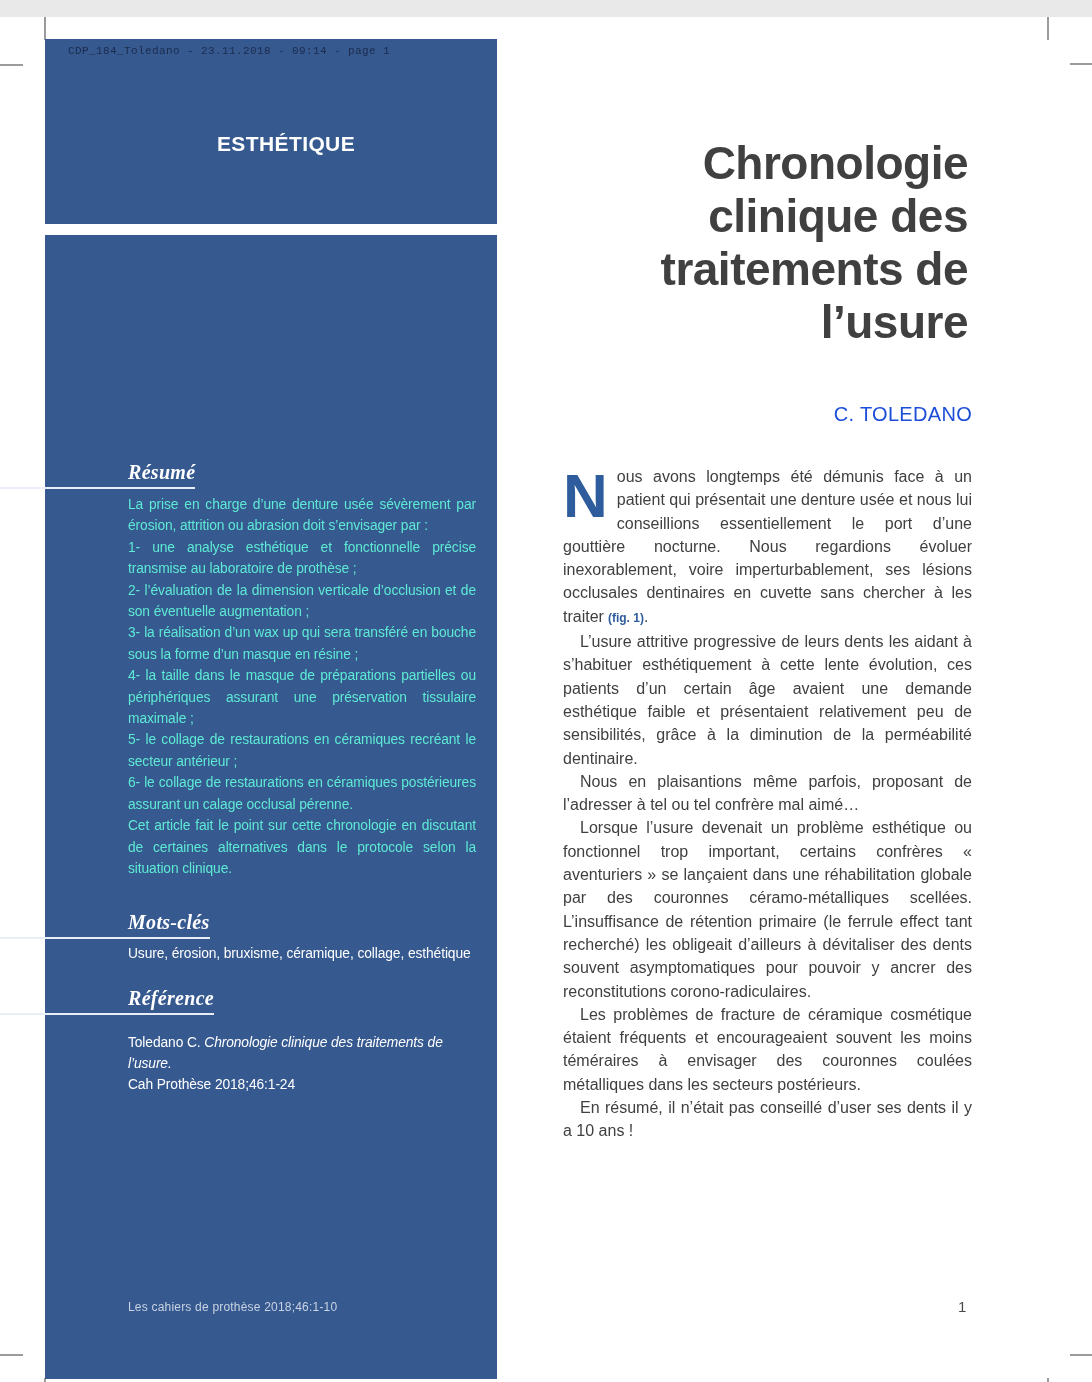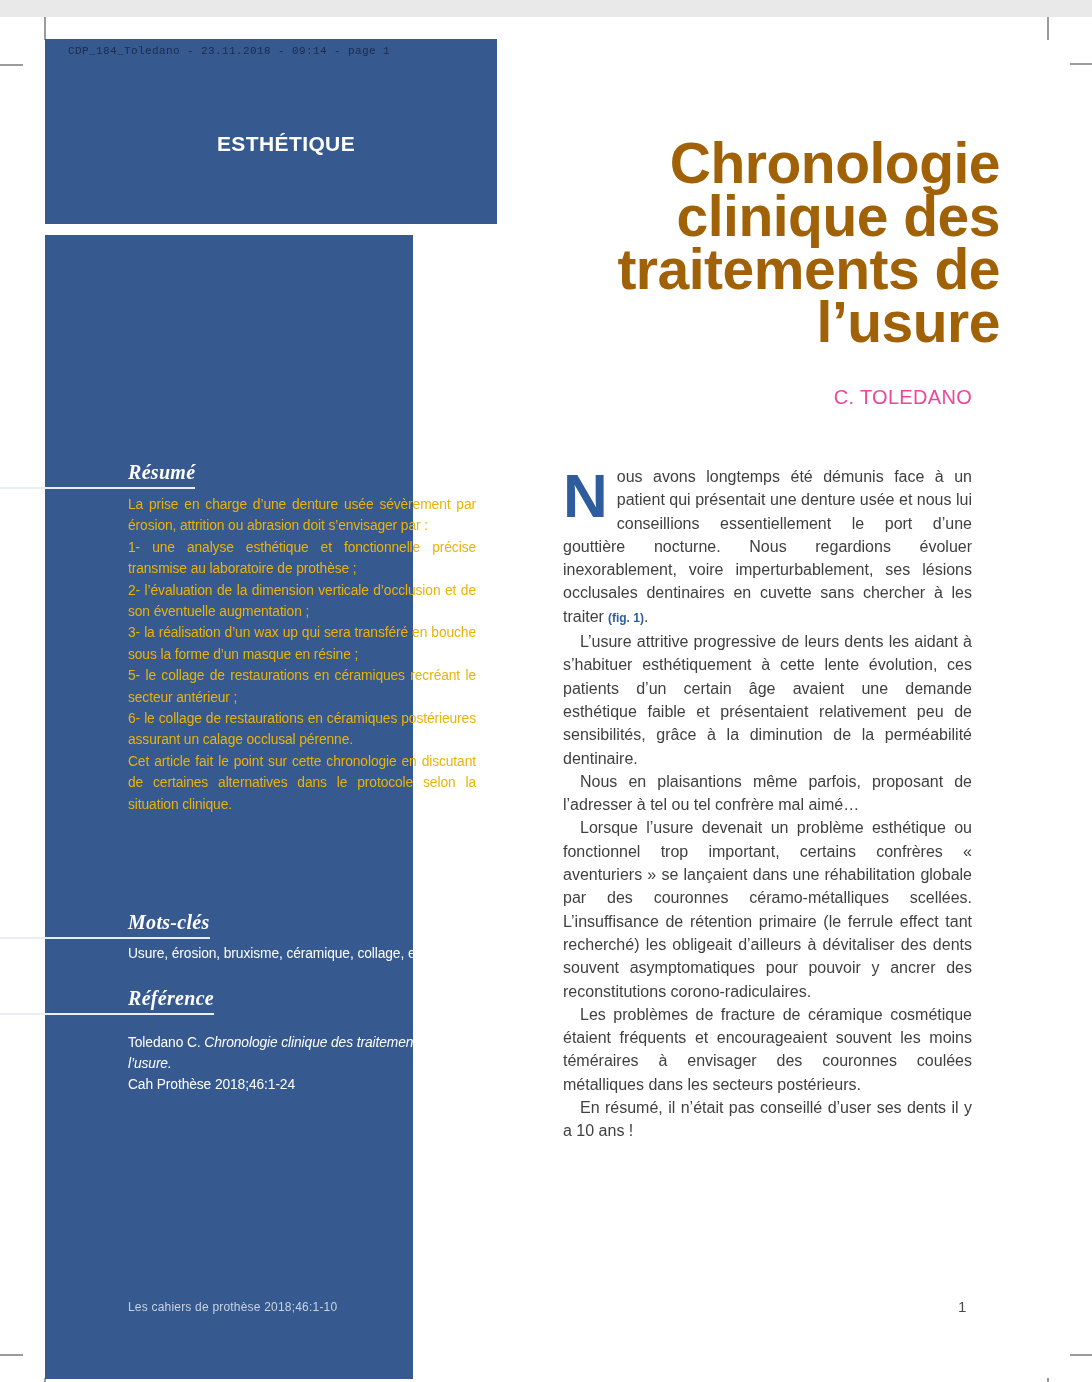--- a/index.html
+++ b/index.html
@@ -5,61 +5,61 @@
   html,body{margin:0;padding:0;background:#e9e9e9;}
   .page{
     position:relative;width:1092px;height:1382px;background:#ffffff;
     margin:17px auto;overflow:hidden;
     font-family:"Liberation Sans",sans-serif;
   }
   
   .crop{position:absolute;background:#9b9b9b;}
   
   .panel-top{position:absolute;left:45px;top:22px;width:452px;height:185px;background:#36598f;}
-  .panel-main{position:absolute;left:45px;top:218px;width:368px;height:1144px;background:#36598f;}
+  .panel-main{position:absolute;left:45px;top:218px;width:452px;height:1144px;background:#36598f;}
   .print-header{
     position:absolute;left:23px;top:6px;
     font-family:"Liberation Mono","DejaVu Sans Mono",monospace;
     font-size:11px;letter-spacing:0.4px;color:#1c2c4e;
   }
   .category{
     position:absolute;left:0;top:93px;width:100%;text-align:center;
     font-size:21px;font-weight:bold;color:#ffffff;letter-spacing:0.4px;padding-left:15px;
   }
   
   .sb-heading{position:absolute;left:-45px;white-space:nowrap;}
   .sb-heading .hd{
     display:inline-block;padding-left:128px;padding-bottom:3px;
     border-bottom:2px solid #e9eef6;
     font-family:"Liberation Serif",serif;font-style:italic;font-weight:bold;
     font-size:20px;color:#ffffff;letter-spacing:0.3px;
   }
   .sb-body{
     position:absolute;left:83px;width:348px;
-    font-size:13.8px;line-height:21.4px;color:#eab308;
+    font-size:13.8px;line-height:21.4px;color:#5eead4;
     text-align:justify;letter-spacing:-0.1px;
   }
   .sb-body p{margin:0;}
   .sb-single{
     position:absolute;left:83px;width:360px;
     font-size:13.8px;line-height:21px;color:#ffffff;letter-spacing:-0.1px;
   }
   .ref-line2{display:block;}
   .sb-footer{
     position:absolute;left:83px;font-size:12px;color:#c9d3e3;letter-spacing:0.2px;
   }
   
   .title{
-    position:absolute;left:588px;top:120px;width:412px;text-align:right;
-    font-size:57px;line-height:53px;font-weight:bold;color:#a16207;
+    position:absolute;left:556px;top:120px;width:412px;text-align:right;
+    font-size:46px;line-height:53px;font-weight:bold;color:#404040;
     letter-spacing:-0.5px;
   }
   .author{
-    position:absolute;left:562px;top:369px;width:410px;text-align:right;
-    font-size:20px;color:#ec4899;letter-spacing:0.3px;
+    position:absolute;left:562px;top:386px;width:410px;text-align:right;
+    font-size:20px;color:#1d4ed8;letter-spacing:0.3px;
   }
   .article{
     position:absolute;left:563px;top:448px;width:409px;
     font-size:16px;line-height:23.3px;color:#3f3f3f;text-align:justify;
   }
   .article p{margin:0;}
   .article p.ind{text-indent:17px;}
   .dropcap{
     float:left;font-size:62px;line-height:56px;font-weight:bold;color:#2e5c9c;
     margin:3px 9px 0 0;
@@ -91,20 +91,21 @@
   <div class="panel-main">
 
     <div class="sb-heading" style="top:226px;">
       <span class="hd">Résumé</span>
     </div>
     <div class="sb-body" style="top:259px;">
       <p>La prise en charge d’une denture usée sévèrement par érosion, attrition ou abrasion doit s’envisager par :</p>
       <p>1- une analyse esthétique et fonctionnelle précise transmise au laboratoire de prothèse ;</p>
       <p>2- l’évaluation de la dimension verticale d’occlusion et de son éventuelle augmentation ;</p>
       <p>3- la réalisation d’un wax up qui sera transféré en bouche sous la forme d’un masque en résine ;</p>
+      <p>4- la taille dans le masque de préparations partielles ou périphériques assurant une préservation tissulaire maximale ;</p>
       <p>5- le collage de restaurations en céramiques recréant le secteur antérieur ;</p>
       <p>6- le collage de restaurations en céramiques postérieures assurant un calage occlusal pérenne.</p>
       <p>Cet article fait le point sur cette chronologie en discutant de certaines alternatives dans le protocole selon la situation clinique.</p>
     </div>
 
     <div class="sb-heading" style="top:676px;">
       <span class="hd">Mots-clés</span>
     </div>
     <div class="sb-single" style="top:708px;">Usure, érosion, bruxisme, céramique, collage, esthétique</div>
 

